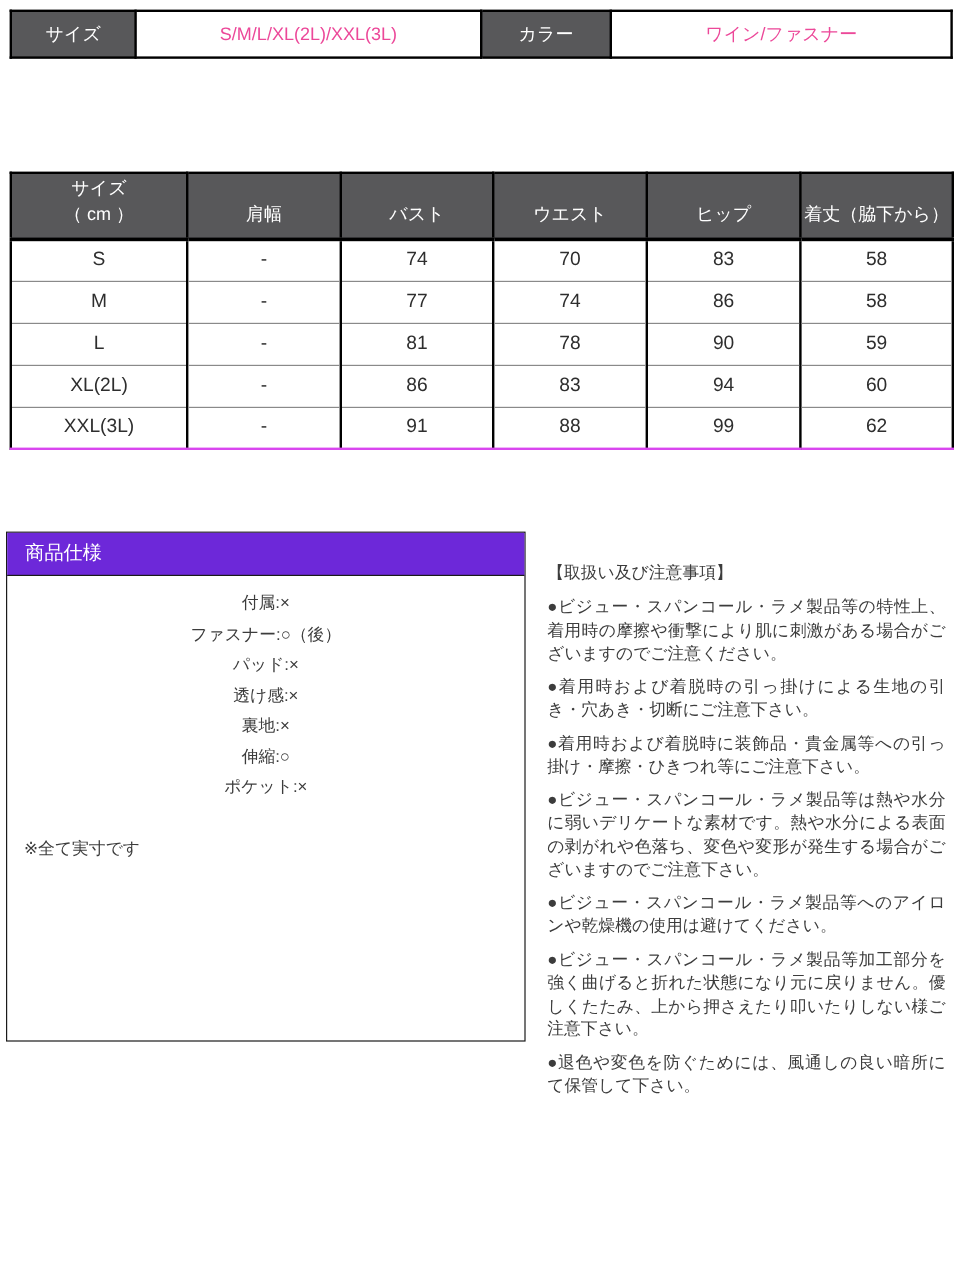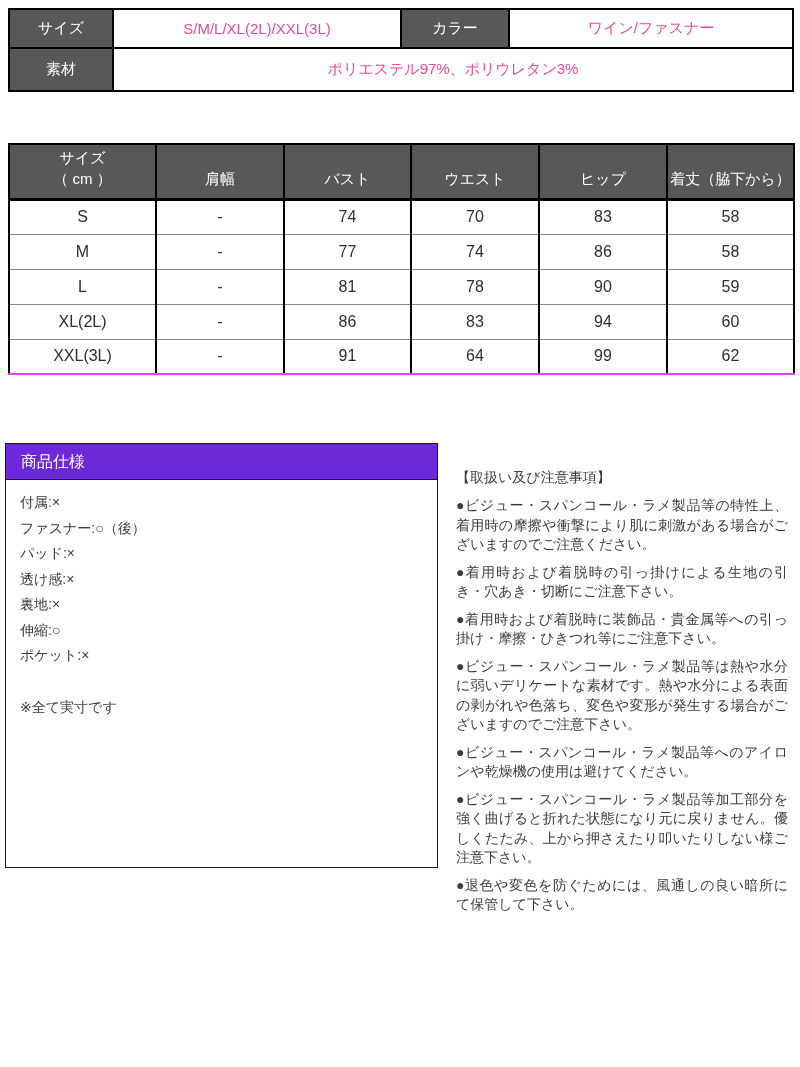--- a/index.html
+++ b/index.html
@@ -56,21 +56,21 @@
     border: 1px solid #1a1a1a; background: #ffffff;
   }
   .spec-box-header {
     height: 36px; line-height: 36px;
     background: #6d28d9; color: #ffffff;
     font-size: 16px; padding-left: 15px;
     border-bottom: 1px solid #1a1a1a;
   }
   .spec-box-body { padding: 10px 14px; font-size: 14px; color: #3c3c3c; }
   .spec-list { list-style: none; }
-  .spec-list li { line-height: 25.5px; }
+  .spec-list li { line-height: 25.5px; text-align: center; }
   .spec-note { margin-top: 26px; line-height: 25px; }
 
   
   .precautions {
     position: absolute; left: 448px; top: 458px; width: 348px;
     font-size: 14px; color: #3c3c3c; line-height: 19.5px;
   }
   .precautions .title { line-height: 22px; }
   .precautions p { margin: 8px; text-align: justify; }
 </style>
@@ -85,24 +85,20 @@
         <col style="width:288px">
         <col style="width:108px">
         <col style="width:284px">
     </colgroup>
     <tbody>
         <tr class="r1">
       <th>サイズ</th>
       <td>S/M/L/XL(2L)/XXL(3L)</td>
       <th>カラー</th>
       <td>ワイン/ファスナー</td>
-    </tr>
-    <tr class="r2">
-      <th>素材</th>
-      <td colspan="3">ポリエステル97%、ポリウレタン3%</td>
     </tr>
   </tbody>
     </table>
 
   <table class="size-table">
     <colgroup>
       <col style="width:147px">
         <col style="width:128px">
         <col style="width:127px">
         <col style="width:128px">
@@ -152,21 +148,21 @@
         <td>-</td>
         <td>86</td>
         <td>83</td>
         <td>94</td>
         <td>60</td>
       </tr>
       <tr>
         <td>XXL(3L)</td>
         <td>-</td>
         <td>91</td>
-        <td>64</td>
+        <td>88</td>
         <td>99</td>
         <td>62</td>
       </tr>
     </tbody>
   </table>
 
   <div class="spec-box">
     <div class="spec-box-header">商品仕様</div>
     <div class="spec-box-body">
       <ul class="spec-list">

